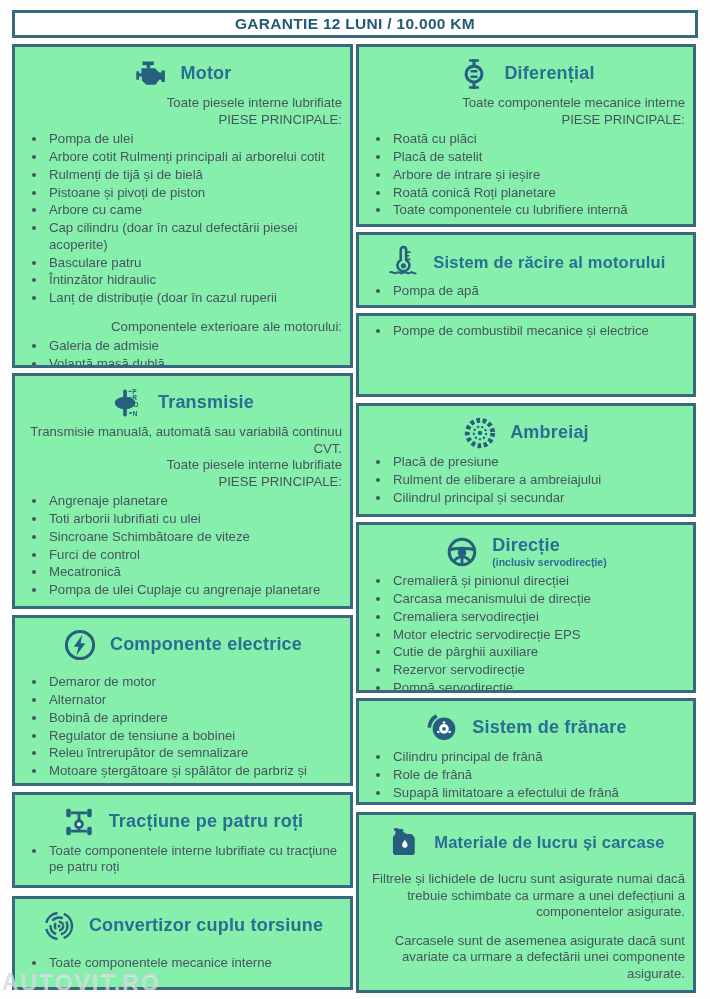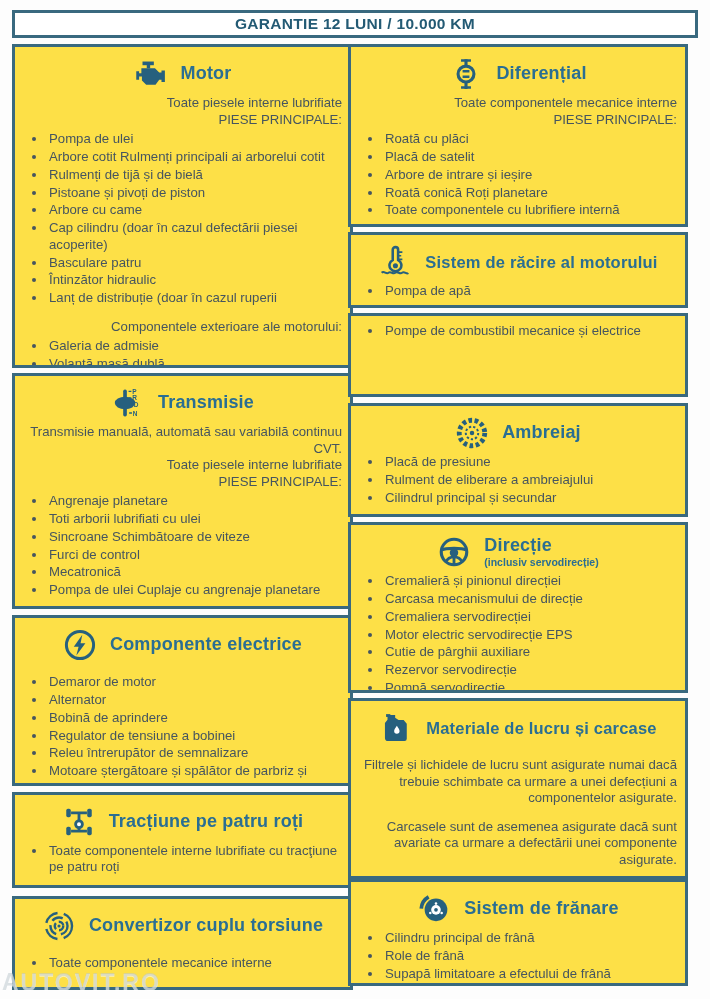--- a/index.html
+++ b/index.html
@@ -12,23 +12,23 @@
   .header-box{
     position:absolute;left:12px;top:10px;width:686px;height:28px;
     border:3px solid #39697f;box-sizing:border-box;background:#fff;
     display:flex;align-items:center;justify-content:center;
   }
   .header-title{
     font-weight:bold;font-size:15.5px;letter-spacing:.3px;color:#235a74;
   }
   .col{position:absolute;top:44px;display:flex;flex-direction:column;}
   .col-left{left:12px;width:341px;}
-  .col-right{left:348px;width:340px;}
+  .col-right{left:356px;width:340px;}
   .section{
-    border:3px solid #39697f;box-sizing:border-box;background:#fde047;
+    border:3px solid #39697f;box-sizing:border-box;background:#86efac;
     padding:4px 8px;margin-bottom:5px;overflow:hidden;
   }
   .sec-motor{height:324px}
   .sec-transmisie{height:236px;margin-bottom:6px}
   .sec-electrice{height:171px;margin-bottom:6px}
   .sec-tractiune{height:96px;margin-bottom:8px}
   .sec-convertizor{height:94px;margin-bottom:0}
   .sec-diferential{height:183px}
   .sec-racire{height:76px}
   .sec-carburant{height:84px;margin-bottom:6px}
@@ -305,40 +305,20 @@
         <ul class="bullets">
           <li>Cremalieră și pinionul direcției</li>
           <li>Carcasa mecanismului de direcție</li>
           <li>Cremaliera servodirecției</li>
           <li>Motor electric servodirecție EPS</li>
           <li>Cutie de pârghii auxiliare</li>
           <li>Rezervor servodirecție</li>
           <li>Pompă servodirecție</li>
         </ul>
       </div>
-      <div class="section sec-materiale">
-        <div class="sec-head">
-          <span class="icon">
-            <svg viewBox="0 0 24 24">
-              <path d="M6 2.8h5.4v2l2.4 1.6h3.6l2.2 2.6v10.6a1.6 1.6 0 0 1-1.6 1.6H6.4a2.2 2.2 0 0 1-2.2-2.2V8.4L6 6.2z" fill="currentColor"></path>
-              <rect x="5" y="2.2" width="3" height="2" fill="currentColor"></rect>
-              <path d="M12.6 10.4c1.2 1.8 1.9 2.8 1.9 3.8a1.9 1.9 0 1 1-3.8 0c0-1 .7-2 1.9-3.8z" fill="#fff"></path>
-            </svg>
-          </span>
-          <div class="titles">
-            <div class="sec-title small">Materiale de lucru și carcase</div>
-          </div>
-        </div>
-        <div class="center-lines spaced">
-          <div class="center-line">Filtrele și lichidele de lucru sunt asigurate numai dacă trebuie schimbate ca urmare a unei defecțiuni a componentelor asigurate.</div>
-        </div>
-        <div class="center-lines spaced">
-          <div class="center-line">Carcasele sunt de asemenea asigurate dacă sunt avariate ca urmare a defectării unei componente asigurate.</div>
-        </div>
-      </div>
       <div class="section sec-franare">
         <div class="sec-head">
           <span class="icon">
             <svg viewBox="0 0 24 24">
               <g fill="currentColor">
                 <circle cx="13.4" cy="12.6" r="8"></circle>
               </g>
               <circle cx="13.4" cy="12.6" r="3.4" fill="#fff"></circle>
               <circle cx="13.4" cy="12.6" r="1.3" fill="currentColor"></circle>
               <path d="M8.2 3.4A10.4 10.4 0 0 0 3 11.8" fill="none" stroke="currentColor" stroke-width="2.6"></path>
@@ -350,15 +330,35 @@
           <div class="titles">
             <div class="sec-title">Sistem de frănare</div>
           </div>
         </div>
         <ul class="bullets">
           <li>Cilindru principal de frână</li>
           <li>Role de frână</li>
           <li>Supapă limitatoare a efectului de frână</li>
         </ul>
       </div>
+      <div class="section sec-materiale">
+        <div class="sec-head">
+          <span class="icon">
+            <svg viewBox="0 0 24 24">
+              <path d="M6 2.8h5.4v2l2.4 1.6h3.6l2.2 2.6v10.6a1.6 1.6 0 0 1-1.6 1.6H6.4a2.2 2.2 0 0 1-2.2-2.2V8.4L6 6.2z" fill="currentColor"></path>
+              <rect x="5" y="2.2" width="3" height="2" fill="currentColor"></rect>
+              <path d="M12.6 10.4c1.2 1.8 1.9 2.8 1.9 3.8a1.9 1.9 0 1 1-3.8 0c0-1 .7-2 1.9-3.8z" fill="#fff"></path>
+            </svg>
+          </span>
+          <div class="titles">
+            <div class="sec-title small">Materiale de lucru și carcase</div>
+          </div>
+        </div>
+        <div class="center-lines spaced">
+          <div class="center-line">Filtrele și lichidele de lucru sunt asigurate numai dacă trebuie schimbate ca urmare a unei defecțiuni a componentelor asigurate.</div>
+        </div>
+        <div class="center-lines spaced">
+          <div class="center-line">Carcasele sunt de asemenea asigurate dacă sunt avariate ca urmare a defectării unei componente asigurate.</div>
+        </div>
+      </div>
     </div>
   <div class="watermark">AUTOVIT.RO</div>
 </div>
 
 </body></html>

